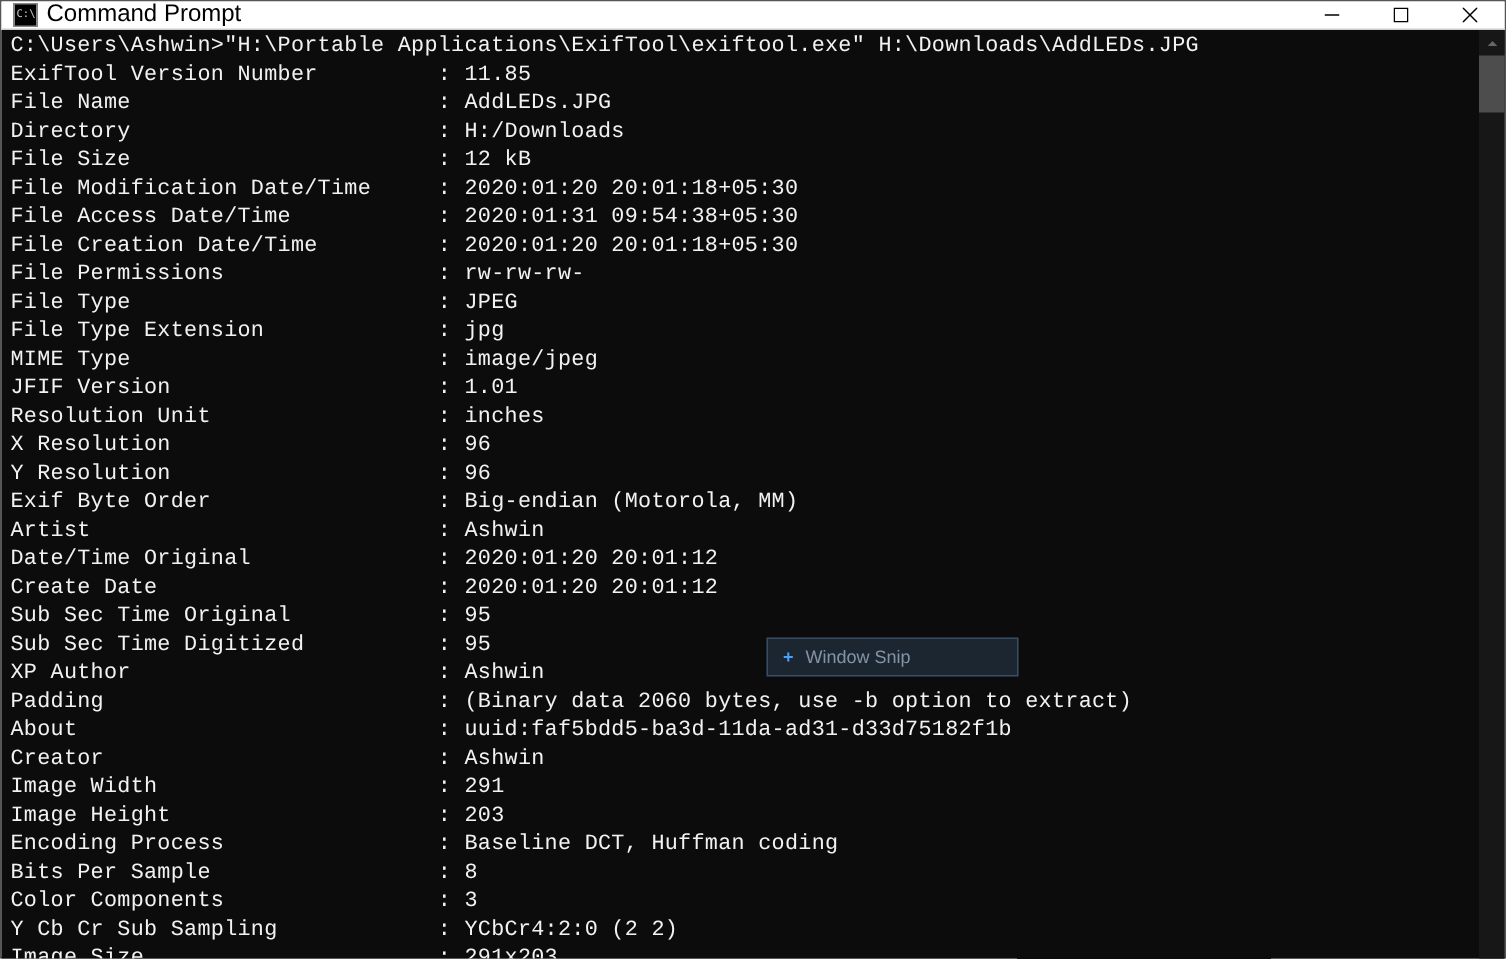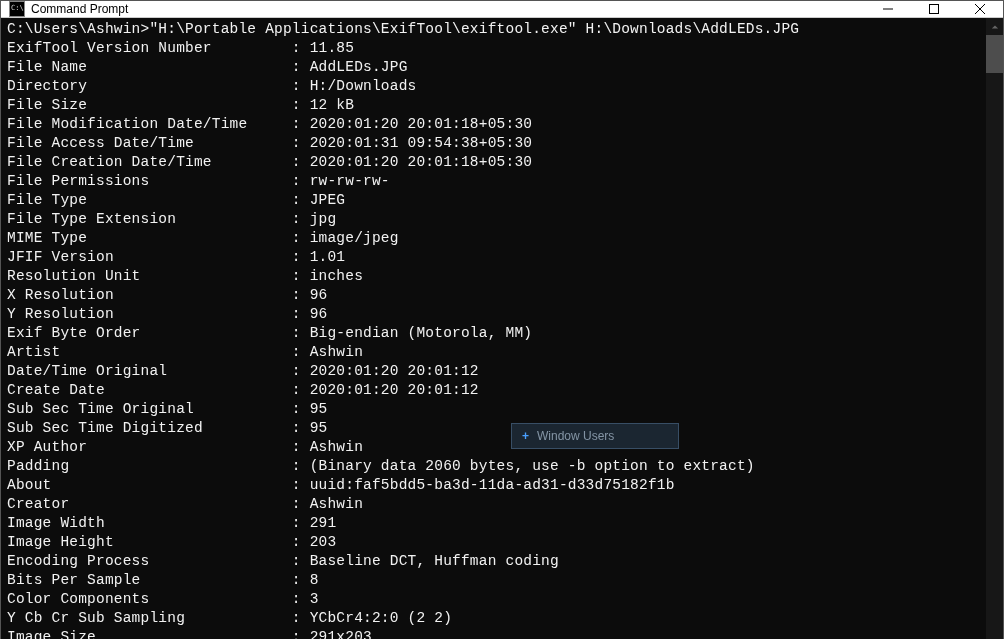--- a/index.html
+++ b/index.html
@@ -1,21 +1,21 @@
 <!DOCTYPE html>
 <html><head>
 <meta charset="utf-8">
 <style>
   * { margin: 0; padding: 0; box-sizing: border-box; }
   html, body { width: 1004px; height: 639px; font-family: 'Segoe UI', Tahoma, sans-serif; background: #fff; overflow: hidden; }
   .window { width: 1004px; height: 639px; border: 1px solid #555; display: flex; flex-direction: column; }
   .titlebar { height: 30px; background: #fff; display: flex; align-items: center; border-bottom: 1px solid #ccc; }
   .titlebar-icon { width: 16px; height: 16px; margin: 0 6px 0 8px; background: #000; border: 1px solid #888; position: relative; }
   .titlebar-icon::after { content: "C:\\"; color: #ccc; font-size: 7px; position: absolute; top: 2px; left: 1px; font-family: Consolas, monospace; }
-  .titlebar-title { font-size: 12px; color: #000; flex: 1; }
+  .titlebar-title { font-size: 16px; color: #000; flex: 1; }
   .titlebar-buttons { display: flex; height: 100%; }
   .titlebar-btn { width: 46px; height: 100%; display: flex; align-items: center; justify-content: center; cursor: pointer; }
   .titlebar-btn svg { width: 10px; height: 10px; stroke: #000; stroke-width: 1; fill: none; }
   .console-area { flex: 1; background: #0c0c0c; display: flex; position: relative; }
   .console { flex: 1; padding: 2px 6px; font-family: Consolas, 'Courier New', monospace; font-size: 14.5px; line-height: 19px; color: #f2f2f2; white-space: pre; overflow: hidden; letter-spacing: 0.2px; }
   .scrollbar-track { width: 17px; background: #171717; position: relative; }
   .scroll-arrow { width: 17px; height: 17px; background: #171717; display: flex; align-items: center; justify-content: center; position: absolute; }
   .scroll-arrow.up { top: 0; }
   .scroll-arrow svg { width: 8px; height: 8px; fill: #666; }
   .scroll-thumb { position: absolute; width: 17px; height: 38px; top: 17px; background: #4d4d4d; }
@@ -93,16 +93,16 @@
         <svg viewBox="0 0 10 10">
             <path d="M1 7 L5 3 L9 7 Z"></path>
           </svg>
       </div>
       <div class="scroll-thumb"></div>
 
     </div>
 
     <div class="snip-overlay">
       <span class="snip-plus">+</span>
-      <span>Window Users</span>
+      <span>Window Snip</span>
     </div>
   </div>
 </div>
 
 </body></html>

